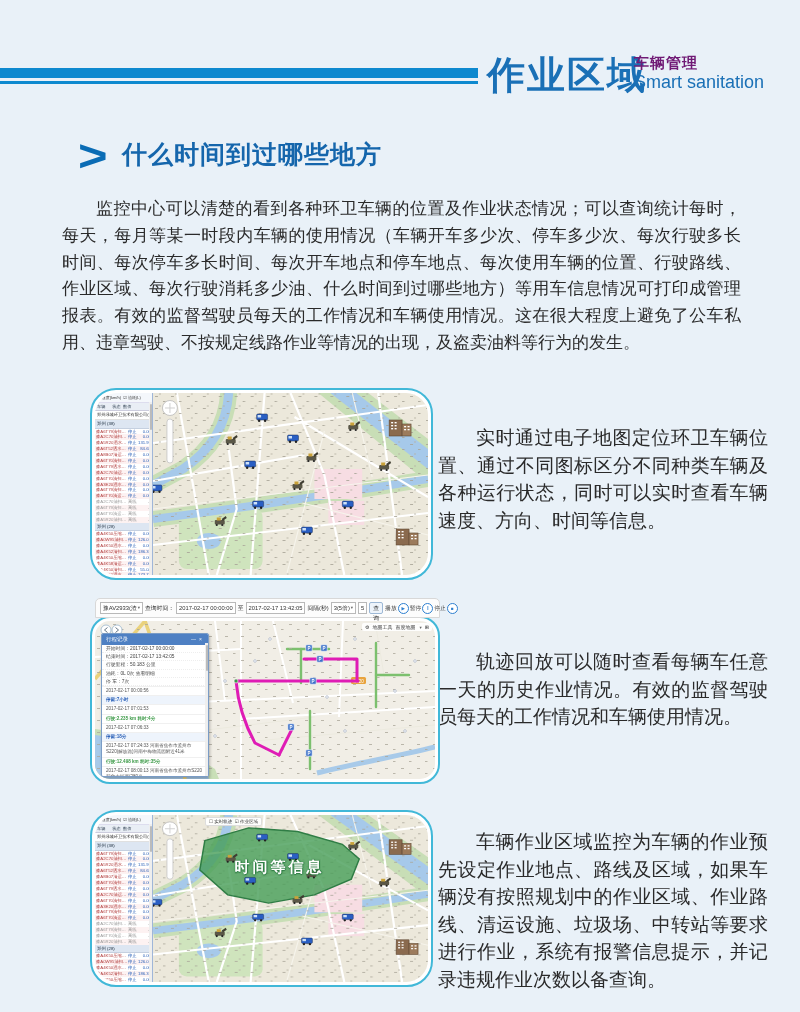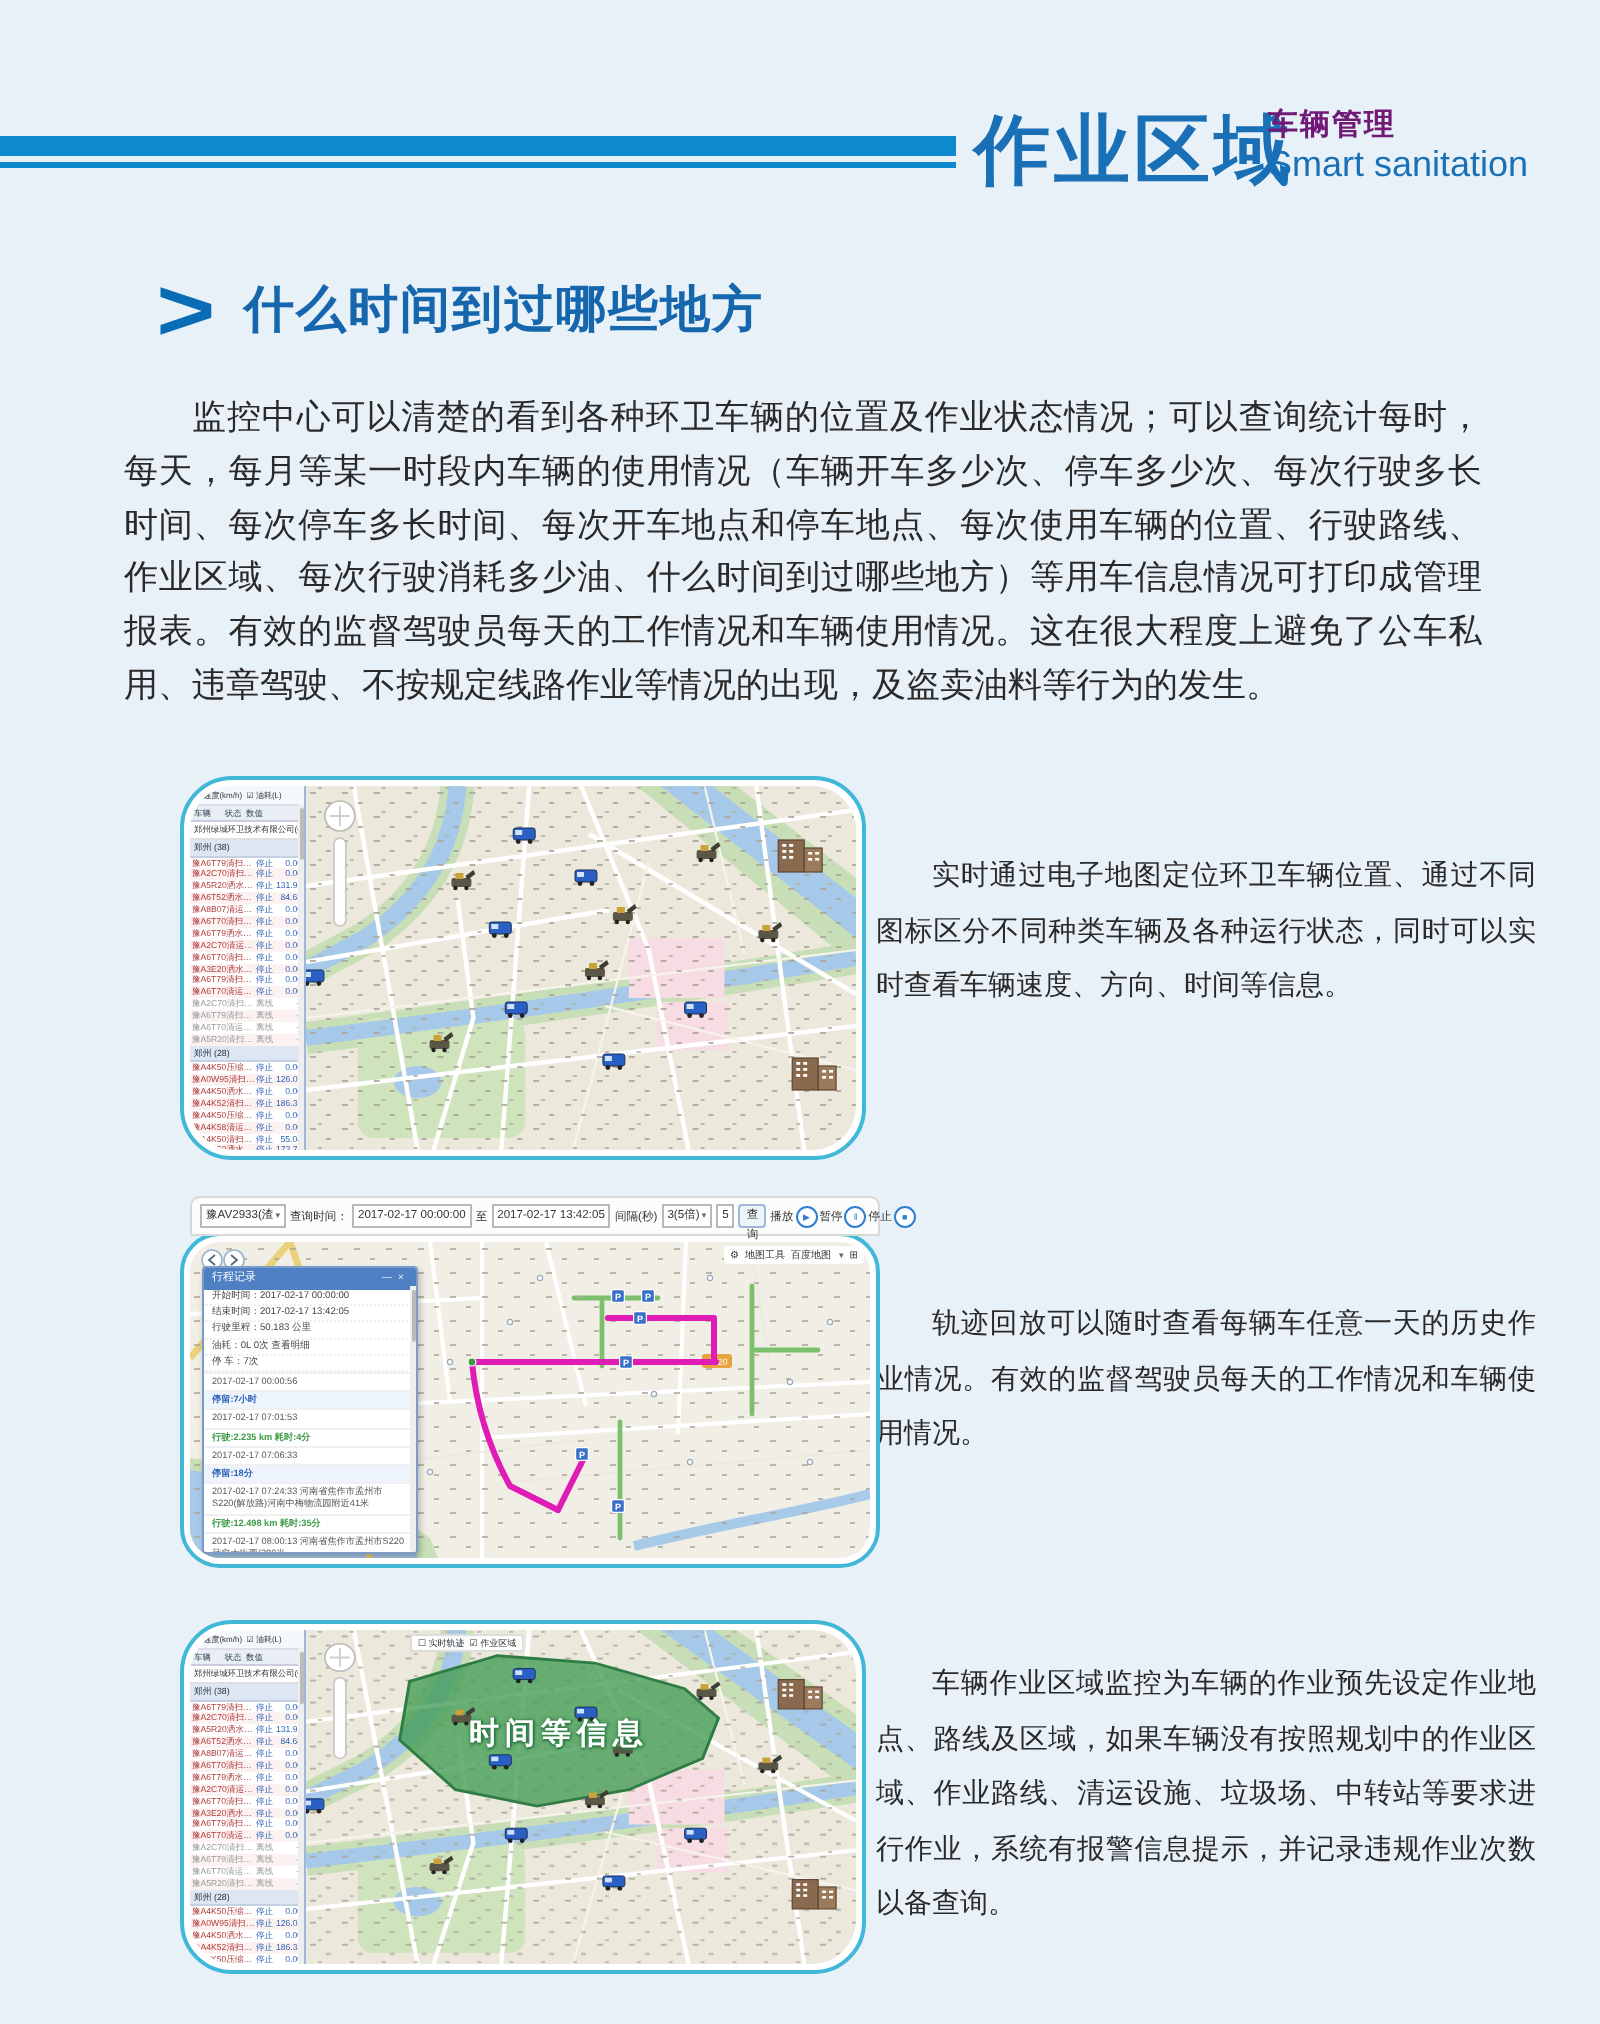--- a/index.html
+++ b/index.html
@@ -13,21 +13,21 @@
   .tag-cn{font-size:15px;font-weight:bold;color:#701a75;letter-spacing:1px;}
   .tag-en{font-size:18px;color:#1a70b6;margin-top:3px;}
   
   .chev{position:absolute;left:80px;top:131px;font-size:44px;font-weight:bold;color:#0a6cb5;
         transform:scaleX(1.15);}
   .sec-cn{position:absolute;left:122px;top:138px;margin:0;font-size:25px;font-weight:bold;color:#1566ac;letter-spacing:1px;}
   .sec-en{position:absolute;left:122px;top:167px;font-size:16.5px;color:#1566ac;}
   
   .intro{position:absolute;left:62px;top:196px;width:679px;margin:0;font-size:17px;line-height:26.8px;
          color:#2a2a2a;text-align:justify;text-indent:2em;}
-  .desc{position:absolute;width:330px;margin:0;font-size:14px;line-height:27.5px;color:#2a2a2a;
+  .desc{position:absolute;width:330px;margin:0;font-size:19px;line-height:27.5px;color:#2a2a2a;
         text-align:justify;text-indent:2em;}
   .d1{left:438px;top:424px;}
   .d2{left:438px;top:648px;}
   .d3{left:438px;top:828px;}
   
   .shot{position:absolute;background:#fff;border:2px solid #41b8d8;border-radius:26px;padding:3px;box-sizing:border-box;}
   .shot1{left:90px;top:388px;width:343px;height:192px;}
   .shot3{left:90px;top:810px;width:343px;height:177px;}
   .shot-in{width:100%;height:100%;border-radius:22px;overflow:hidden;display:flex;background:#fff;}
   

